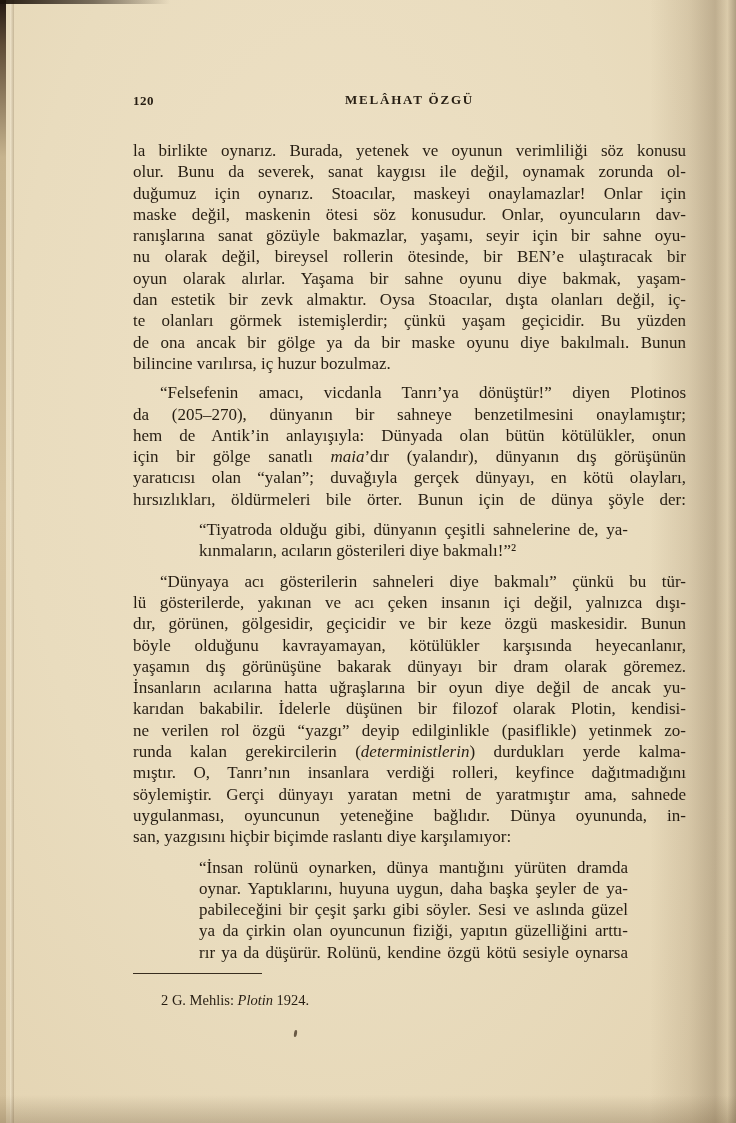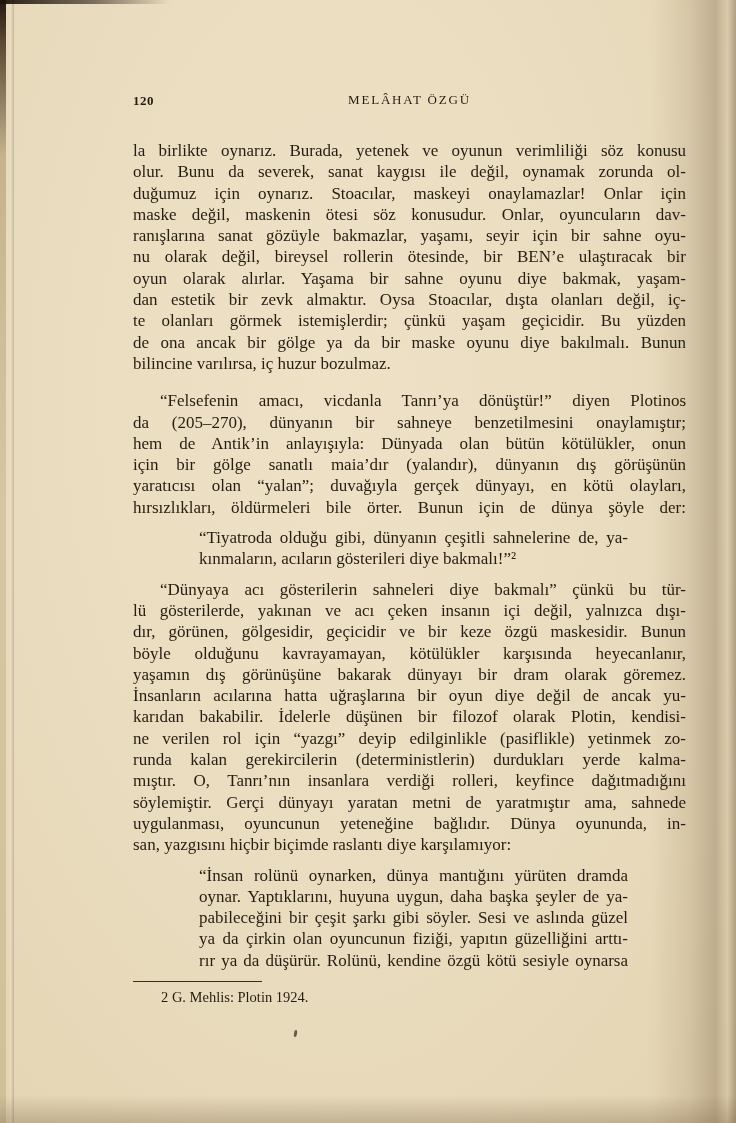--- a/index.html
+++ b/index.html
@@ -31,33 +31,33 @@
     position:absolute; bottom:0; left:0; width:100%; height:28px;
     background: linear-gradient(0deg, rgba(110,88,58,0.30), rgba(110,88,58,0));
   }
   .ink-speck {
     position:absolute; left:294px; top:1030px; width:3px; height:7px;
     background:#4a3a28; border-radius:45%; transform:rotate(8deg); opacity:0.8;
   }
   
   .header { position:absolute; left:133px; top:92px; width:553px; height:16px; }
   .page-number { position:absolute; left:0; top:1px; font-size:13px; font-weight:bold; letter-spacing:0.5px; }
-  .running-head { text-align:center; font-size:13px; font-weight:normal; letter-spacing:1.8px; }
+  .running-head { text-align:center; font-size:13px; font-weight:bold; letter-spacing:1.8px; }
   
   .textbody { position:absolute; left:133px; top:140px; width:553px; font-size:17px; line-height:21.3px; }
   .para { margin:0; }
-  .para.spaced { margin-top:16px; }
+  .para.spaced { margin-top:8px; }
   .quote { margin:9px 58px 9px 66px; }
   .line { text-align:justify; text-align-last:justify; white-space:normal; }
   .line.last { text-align-last:left; }
   .line.indent { text-indent:27px; }
-  .it { }
+  .it { font-style:italic; }
   
   .footnote-rule { margin-top:10px; width:129px; height:0; border-top:1.7px solid #382d1f; }
-  .footnote { margin-top:6px; padding-left:28px; font-size:14.5px; line-height:18px; }
+  .footnote { margin-top:17px; padding-left:28px; font-size:14.5px; line-height:18px; }
   .footnote .line { text-align:left; text-align-last:left; }
 </style>
 </head>
 <body>
 
 <div class="scan">
   <div class="edge-left"></div>
   <div class="crease-left"></div>
   <div class="edge-top"></div>
   <div class="gutter-right"></div>
@@ -96,21 +96,21 @@
         <div class="line last">kınmaların, acıların gösterileri diye bakmalı!”²</div>
       </div>
     <div class="para">
         <div class="line indent">“Dünyaya acı gösterilerin sahneleri diye bakmalı” çünkü bu tür-</div>
         <div class="line">lü gösterilerde, yakınan ve acı çeken insanın içi değil, yalnızca dışı-</div>
         <div class="line">dır, görünen, gölgesidir, geçicidir ve bir keze özgü maskesidir. Bunun</div>
         <div class="line">böyle olduğunu kavrayamayan, kötülükler karşısında heyecanlanır,</div>
         <div class="line">yaşamın dış görünüşüne bakarak dünyayı bir dram olarak göremez.</div>
         <div class="line">İnsanların acılarına hatta uğraşlarına bir oyun diye değil de ancak yu-</div>
         <div class="line">karıdan bakabilir. İdelerle düşünen bir filozof olarak Plotin, kendisi-</div>
-        <div class="line">ne verilen rol için “yazgı” deyip edilginlikle (pasiflikle) yetinmek zo-</div>
+        <div class="line">ne verilen rol özgü “yazgı” deyip edilginlikle (pasiflikle) yetinmek zo-</div>
         <div class="line"><span>runda kalan gerekircilerin (</span><span class="it">deterministlerin</span><span>) durdukları yerde kalma-</span></div>
         <div class="line">mıştır. O, Tanrı’nın insanlara verdiği rolleri, keyfince dağıtmadığını</div>
         <div class="line">söylemiştir. Gerçi dünyayı yaratan metni de yaratmıştır ama, sahnede</div>
         <div class="line">uygulanması, oyuncunun yeteneğine bağlıdır. Dünya oyununda, in-</div>
         <div class="line last">san, yazgısını hiçbir biçimde raslantı diye karşılamıyor:</div>
       </div>
     <div class="quote">
         <div class="line">“İnsan rolünü oynarken, dünya mantığını yürüten dramda</div>
         <div class="line">oynar. Yaptıklarını, huyuna uygun, daha başka şeyler de ya-</div>
         <div class="line">pabileceğini bir çeşit şarkı gibi söyler. Sesi ve aslında güzel</div>

